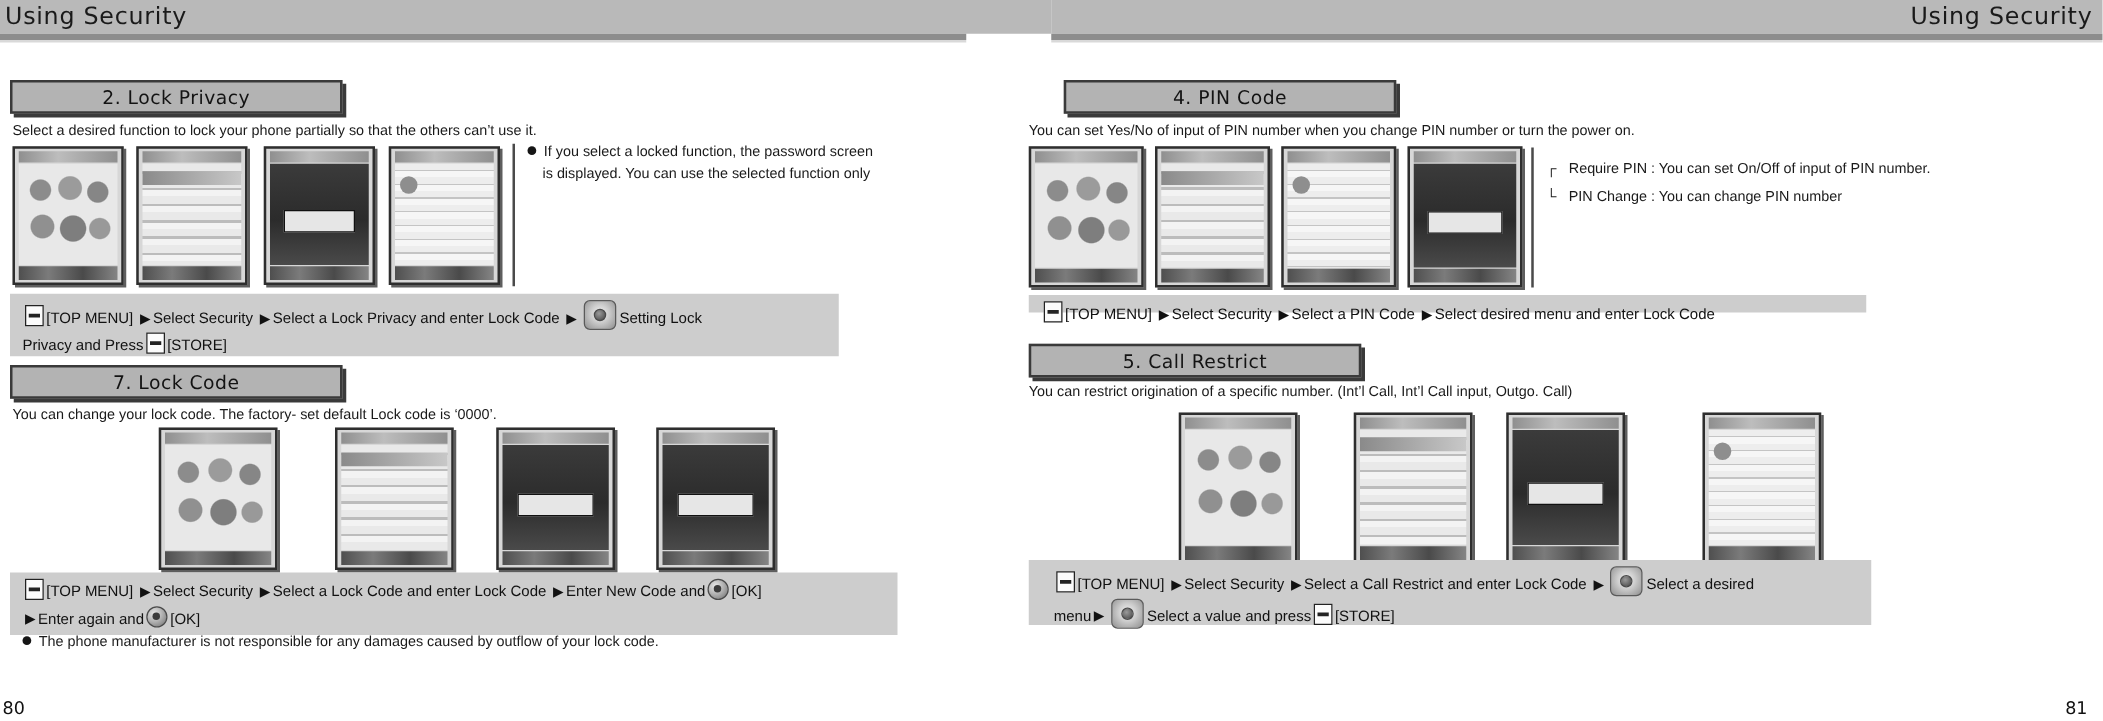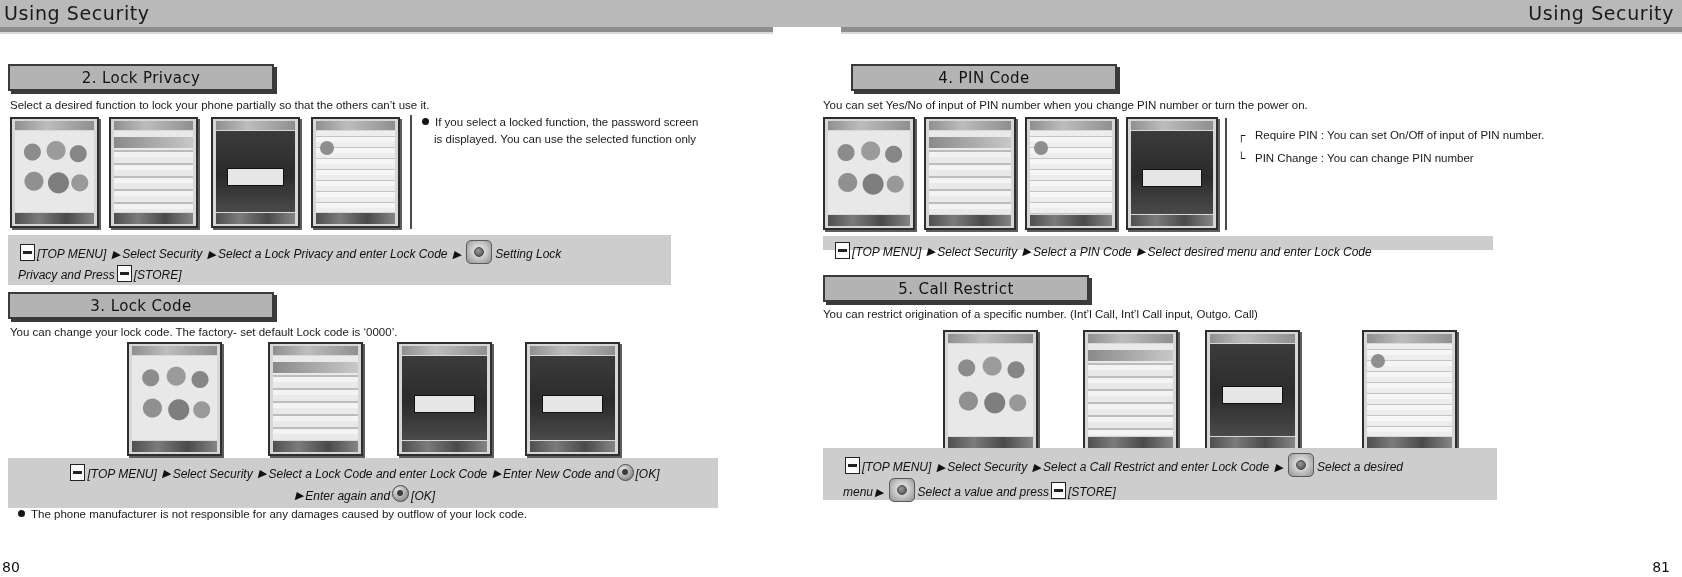--- a/index.html
+++ b/index.html
@@ -103,21 +103,21 @@
   
   .instr {
     position: absolute;
     background: #cdcdcd;
     box-sizing: border-box;
     padding: 5px 8px 5px 10px;
     font-size: 12px;
     line-height: 21px;
     color: #111;
   }
-  .instr .row { display: block; white-space: nowrap; font-style: italic; }
+  .instr .row { display: block; white-space: nowrap; }
 
   
   .key-soft {
     display: inline-block;
     width: 13px;
     height: 15px;
     border: 1px solid #222;
     background: #fbfbfb;
     position: relative;
     vertical-align: -3px;
@@ -340,21 +340,21 @@
       <span class="arrow">▶</span><span>Select Security</span>
       <span class="arrow">▶</span><span>Select a Lock Privacy and enter Lock Code</span>
       <span class="arrow">▶</span><span class="key-nav"></span><span>Setting Lock</span>
     </span>
     <span class="row">
       <span>Privacy and Press</span><span class="key-soft"></span><span>[STORE]</span>
     </span>
   </div>
 
   <div class="plate" style="left:8px; top:292px; width:266px; height:27px;">
-    <span>3. Lock Code</span>
+    <span>7. Lock Code</span>
   </div>
 
   <div class="para" style="left:10px; top:325px;">You can change your lock code. The factory- set default Lock code is ‘0000’.</div>
 
   <div class="shot icons" style="left:127px; top:342px; width:95px; height:114px;">
     <div class="bar-top"></div>
     <div class="canvas"></div>
     <div class="bar-bot"></div>
   </div>
   <div class="shot list" style="left:268px; top:342px; width:95px; height:114px;">
@@ -366,21 +366,21 @@
     <div class="bar-top"></div>
     <div class="canvas"></div>
     <div class="bar-bot"></div>
   </div>
   <div class="shot dark" style="left:525px; top:342px; width:95px; height:114px;">
     <div class="bar-top"></div>
     <div class="canvas"></div>
     <div class="bar-bot"></div>
   </div>
 
-  <div class="instr" style="left:8px; top:458px; width:710px; height:50px;text-align:center;">
+  <div class="instr" style="left:8px; top:458px; width:710px; height:50px;">
     <span class="row">
       <span class="key-soft"></span><span>[TOP MENU]</span>
       <span class="arrow">▶</span><span>Select Security</span>
       <span class="arrow">▶</span><span>Select a Lock Code and enter Lock Code</span>
       <span class="arrow">▶</span><span>Enter New Code and</span><span class="key-ok"></span><span>[OK]</span>
     </span>
     <span class="row">
       <span class="arrow">▶</span><span>Enter again and</span><span class="key-ok"></span><span>[OK]</span>
     </span>
   </div>

